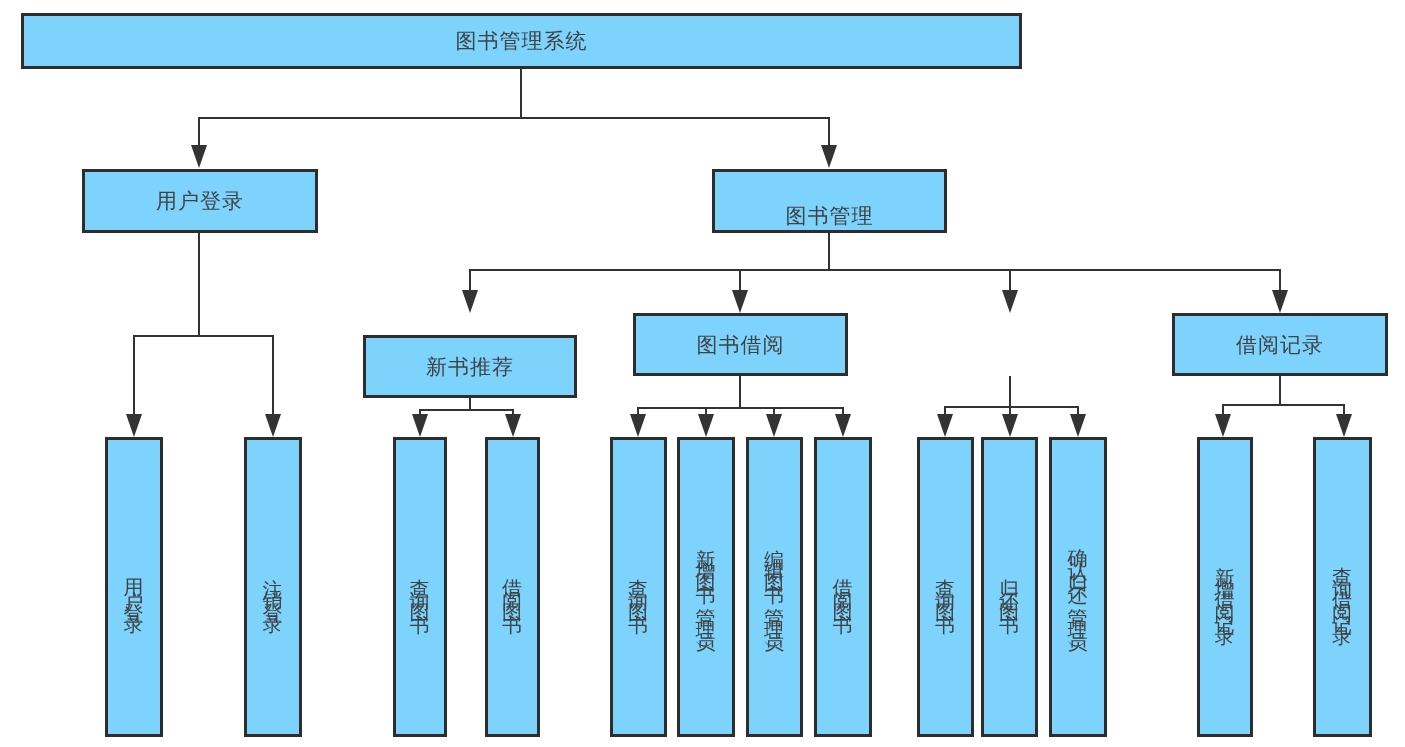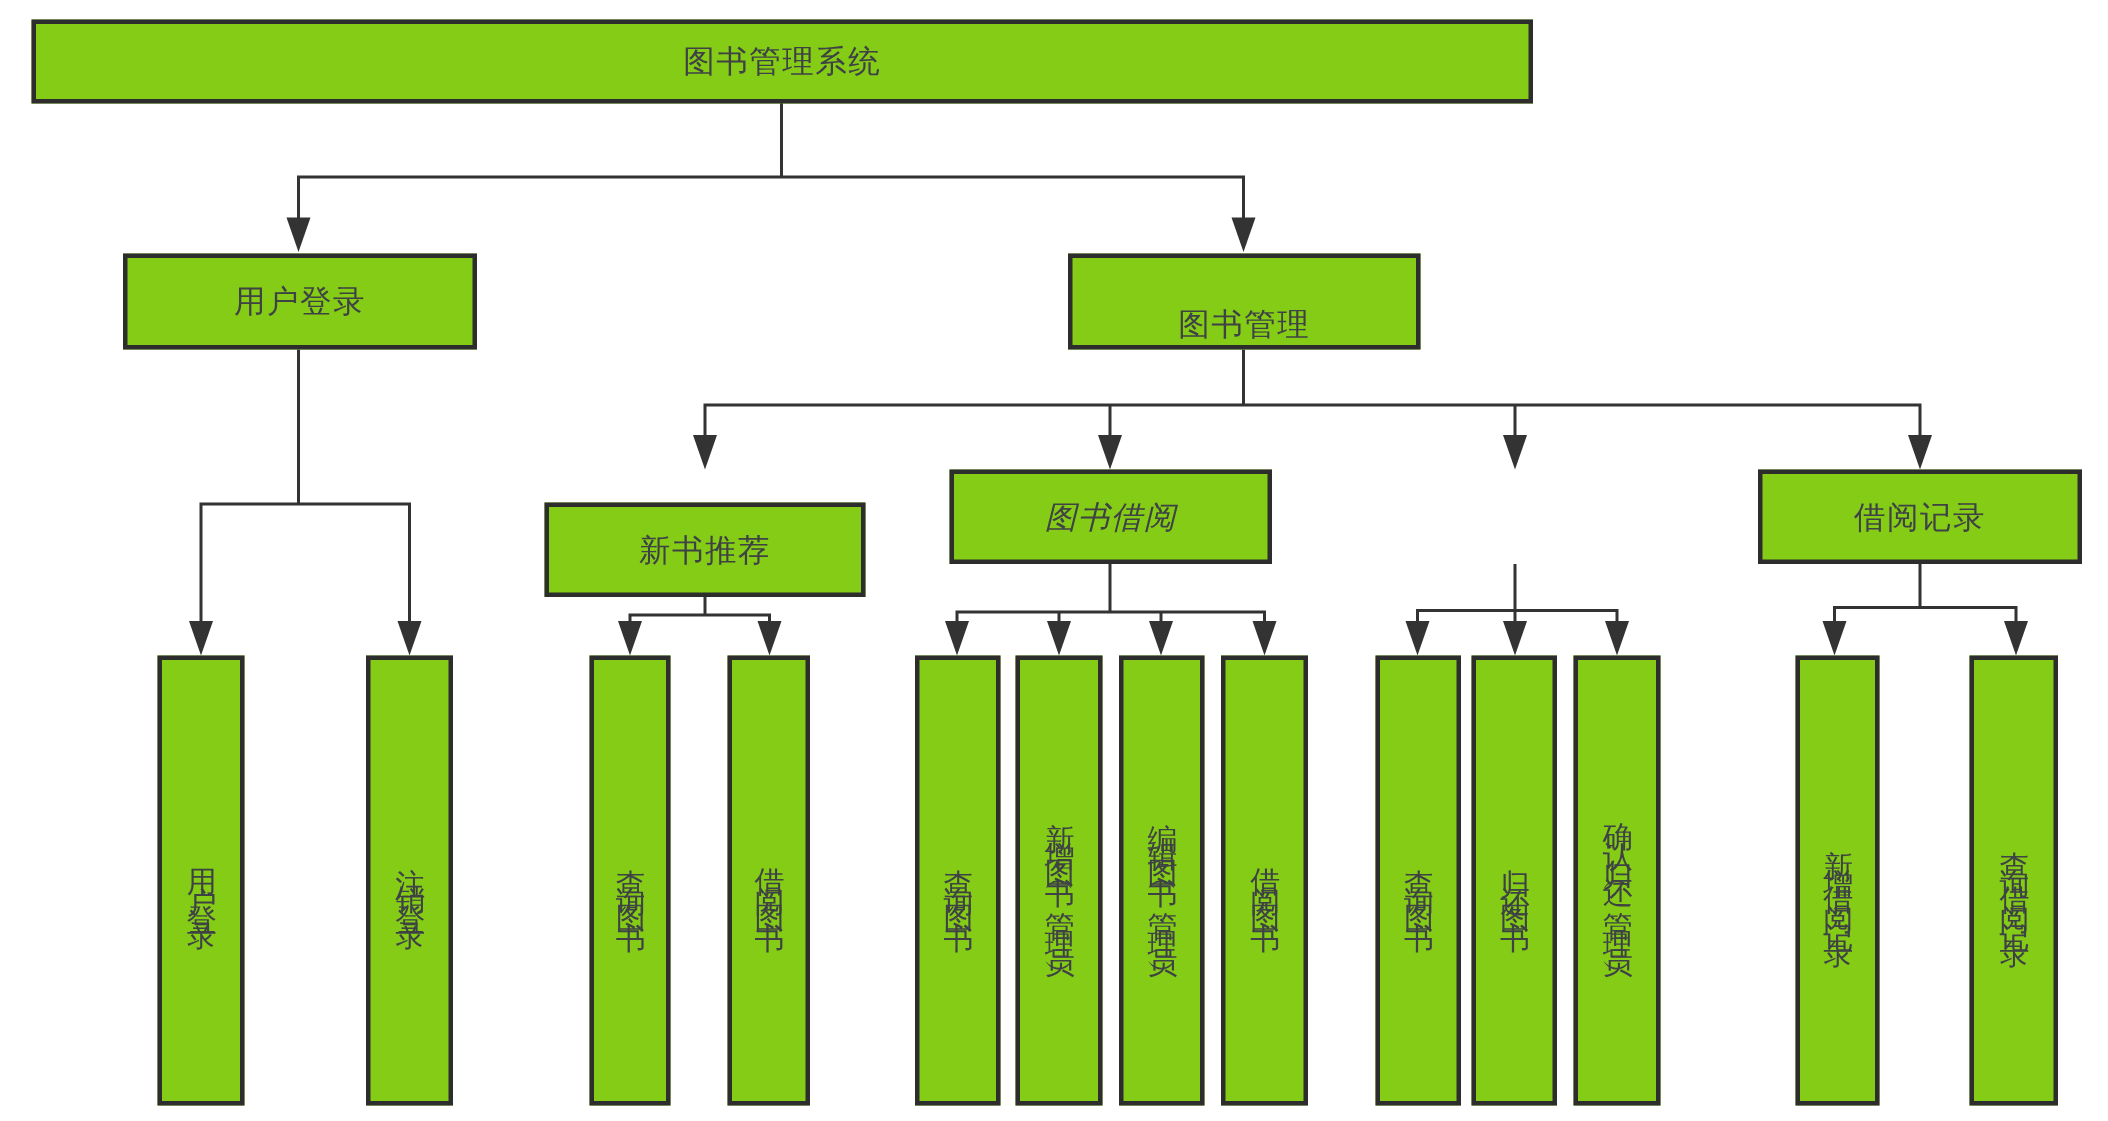--- a/index.html
+++ b/index.html
@@ -2,40 +2,40 @@
 <html><head>
 <meta charset="utf-8">
 <style>
   html,body{margin:0;padding:0;background:#ffffff;}
   .canvas{
     position:relative;width:1405px;height:747px;background:#ffffff;
     font-family:"Liberation Sans","DejaVu Sans",sans-serif;overflow:hidden;
   }
   .edges{position:absolute;left:0;top:0;width:1405px;height:747px;}
   .node{
-    position:absolute;background:#84cc16;border:3px solid #2d2d2d;
+    position:absolute;background:#7dd3fc;border:3px solid #2d2d2d;
     box-sizing:border-box;display:flex;align-items:center;justify-content:center;
     color:#3f4245;
   }
   .node.h{font-size:21px;letter-spacing:1px;}
   .node.v{font-size:20px;}
   .node.v .vtext{
     writing-mode:vertical-rl;text-orientation:mixed;
     letter-spacing:12px;white-space:nowrap;line-height:1;
   }
   .watermark{
     position:absolute;top:717px;right:14px;
     font-size:17.5px;color:#b3b3b3;letter-spacing:0.5px;
   }
   
   #n-root{left:21px;top:13px;width:1001px;height:56px;}
   #n-user-login{left:82px;top:169px;width:236px;height:64px;}
   #n-book-mgmt{left:712px;top:169px;width:235px;height:64px;align-items:flex-end;}
   #n-new-rec{left:363px;top:313px;width:214px;height:63px;margin-top:22px;}
-  #n-book-borrow{left:633px;top:313px;width:215px;height:63px;font-style:italic;}
+  #n-book-borrow{left:633px;top:313px;width:215px;height:63px;}
   #n-cur-borrow{left:903px;top:313px;width:215px;height:63px;}
   #n-records{left:1172px;top:313px;width:216px;height:63px;}
   #l-login{left:105px;top:437px;width:58px;height:300px;}
   #l-logout{left:244px;top:437px;width:58px;height:300px;}
   #l-rec-query{left:393px;top:437px;width:54px;height:300px;}
   #l-rec-borrow{left:485px;top:437px;width:55px;height:300px;}
   #l-bb-query{left:610px;top:437px;width:57px;height:300px;}
   #l-bb-add{left:677px;top:437px;width:58px;height:300px;}
   #l-bb-edit{left:746px;top:437px;width:57px;height:300px;}
   #l-bb-borrow{left:814px;top:437px;width:58px;height:300px;}

